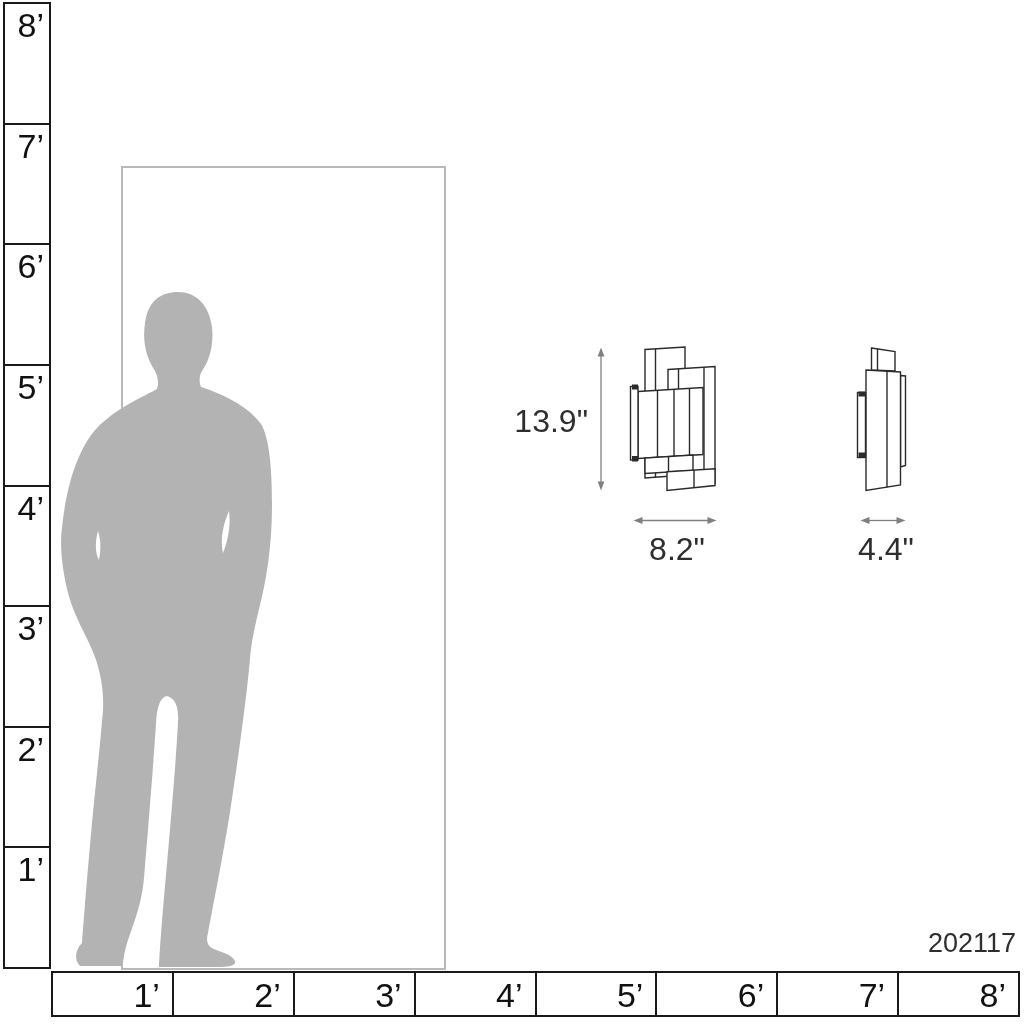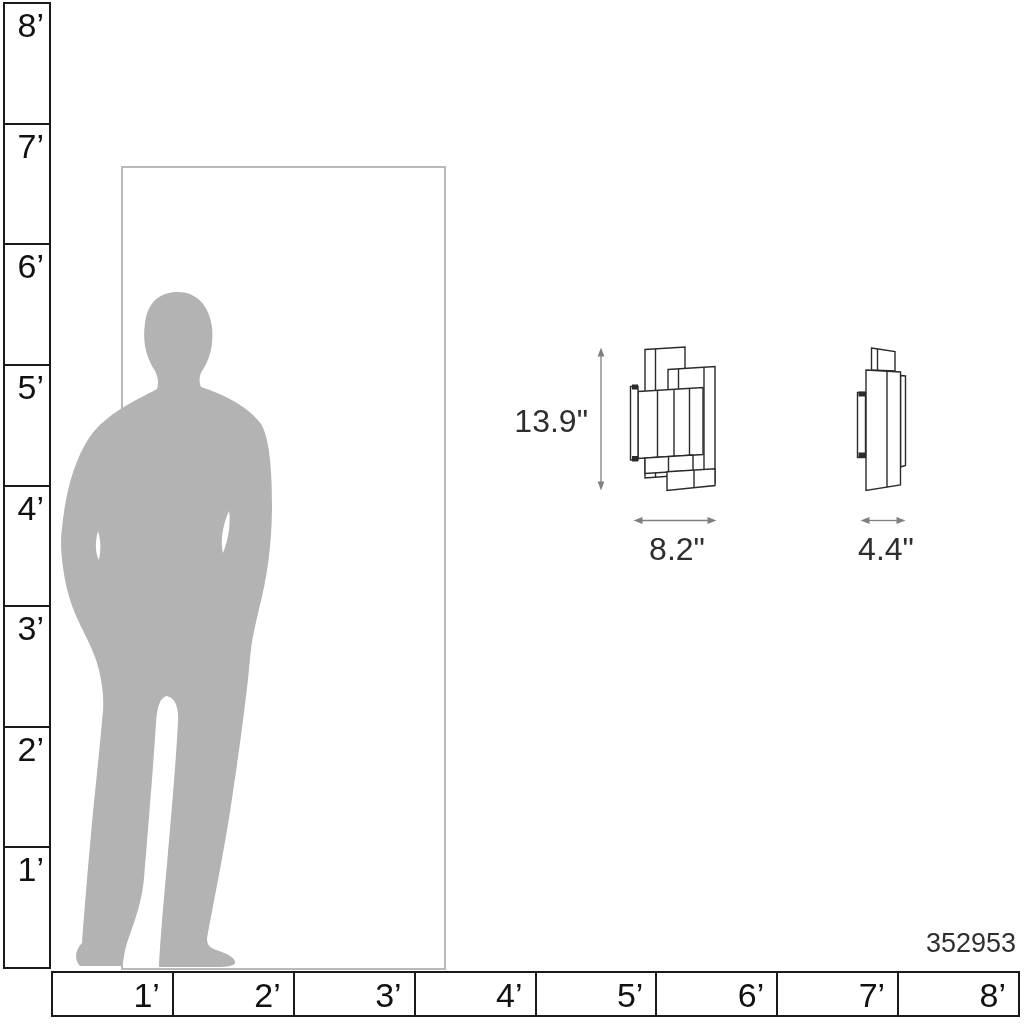--- a/index.html
+++ b/index.html
@@ -186,15 +186,15 @@
       <div class="hcell">5’</div>
       <div class="hcell">6’</div>
       <div class="hcell">7’</div>
       <div class="hcell">8’</div>
     </div>
 
   <div class="dim height">13.9"</div>
   <div class="dim width">8.2"</div>
   <div class="dim depth">4.4"</div>
 
-  <div class="sku">352953</div>
+  <div class="sku">202117</div>
 
 </div>
 
 </body></html>

